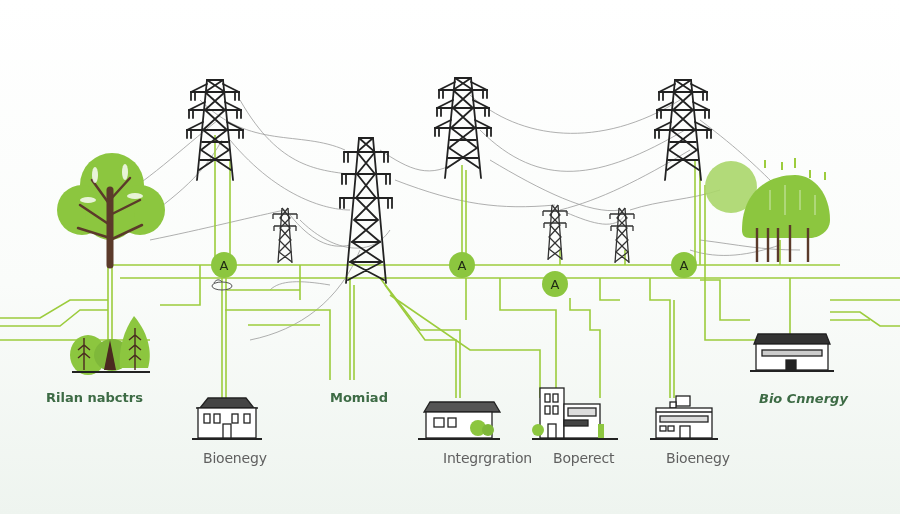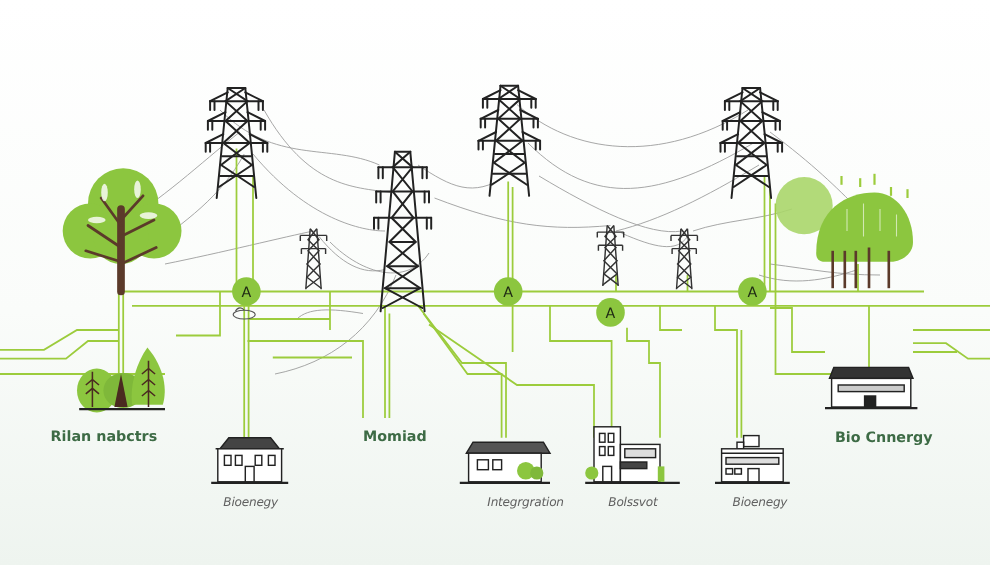--- a/index.html
+++ b/index.html
@@ -9,21 +9,21 @@
     font-family: "Liberation Sans", sans-serif;
     position: relative;
   }
   #scene { position: absolute; left: 0; top: 0; width: 900px; height: 514px; }
   .lbl-main {
     position: absolute; font-family: "DejaVu Sans", sans-serif; font-weight: bold;
     font-size: 13px; color: #3d6b45; white-space: nowrap;
   }
   .lbl-sub {
     position: absolute; font-family: "DejaVu Sans", sans-serif;
-    font-size: 11px; color: #606060; white-space: nowrap; letter-spacing: -0.2px; font-style: italic;
+    font-size: 14px; color: #606060; white-space: nowrap; letter-spacing: -0.2px;
   }
   .hub-letter { font-family: "DejaVu Sans", sans-serif; font-size: 13px; fill: #1f2a14; }
 </style>
 </head>
 <body>
 
 <svg id="scene" viewBox="0 0 900 514" xmlns="http://www.w3.org/2000/svg">
   <defs>
     <g id="tower-large">
 
@@ -284,18 +284,18 @@
     <path d="M754,344 L758,334 L826,334 L830,344 Z" fill="#333"></path>
     <rect x="756" y="344" width="72" height="26"></rect>
     <rect x="762" y="350" width="60" height="6" fill="#ccc"></rect>
     <rect x="786" y="360" width="10" height="10" fill="#222"></rect>
     <line x1="750" y1="371" x2="834" y2="371" stroke-width="2"></line>
   </g>
 </svg>
 
 <div class="lbl-main" style="left:46px; top:390px;">Rilan nabctrs</div>
 <div class="lbl-main" style="left:330px; top:390px;">Momiad</div>
-<div class="lbl-main" style="left:759px; top:391px;">Bio Cnnergy</div>
+<div class="lbl-main" style="left:759px; top:391px;font-style:italic;">Bio Cnnergy</div>
 
 <div class="lbl-sub" style="left:203px; top:450px;">Bioenegy</div>
 <div class="lbl-sub" style="left:443px; top:450px;">Integrgration</div>
-<div class="lbl-sub" style="left:553px; top:450px;">Bolssvot</div>
+<div class="lbl-sub" style="left:553px; top:450px;">Boperect</div>
 <div class="lbl-sub" style="left:666px; top:450px;">Bioenegy</div>
 
 </body></html>

